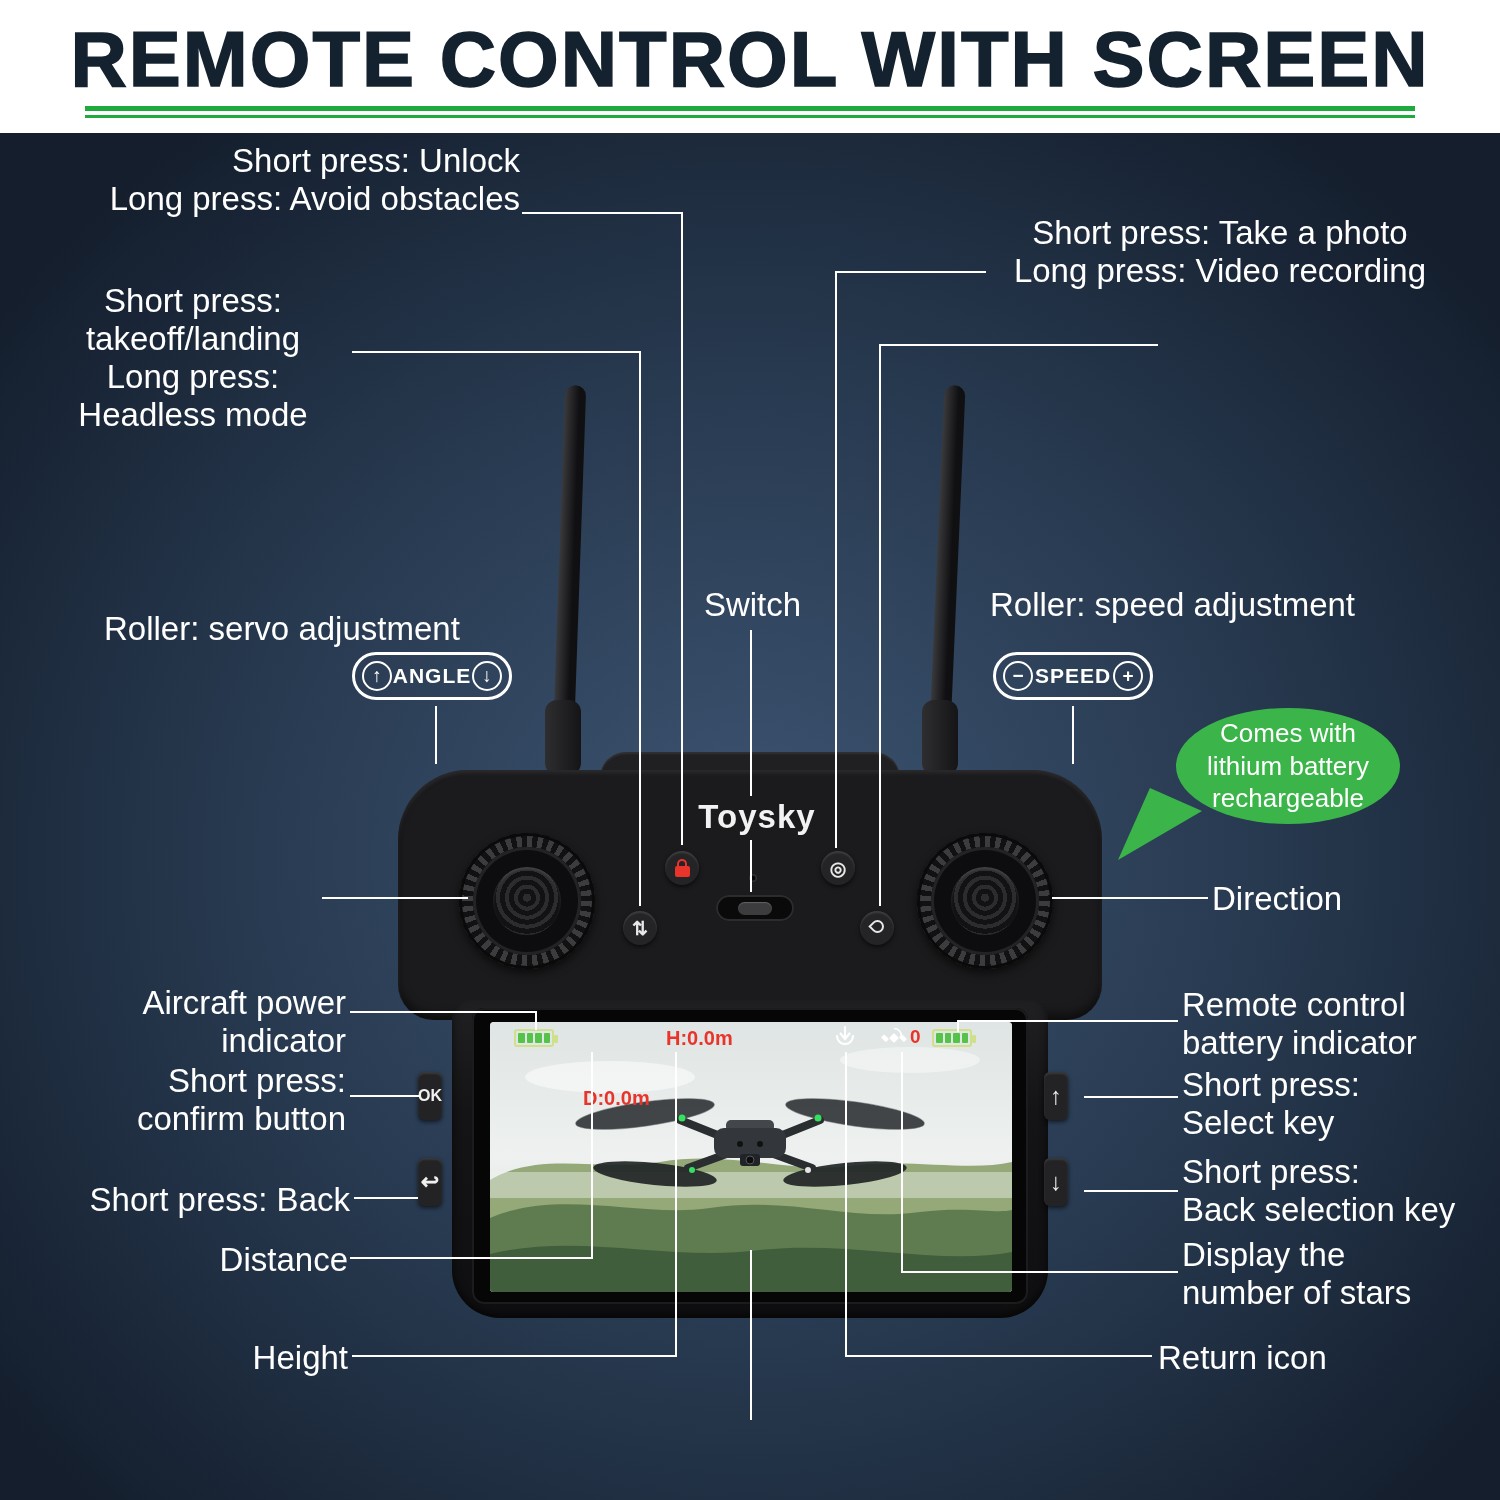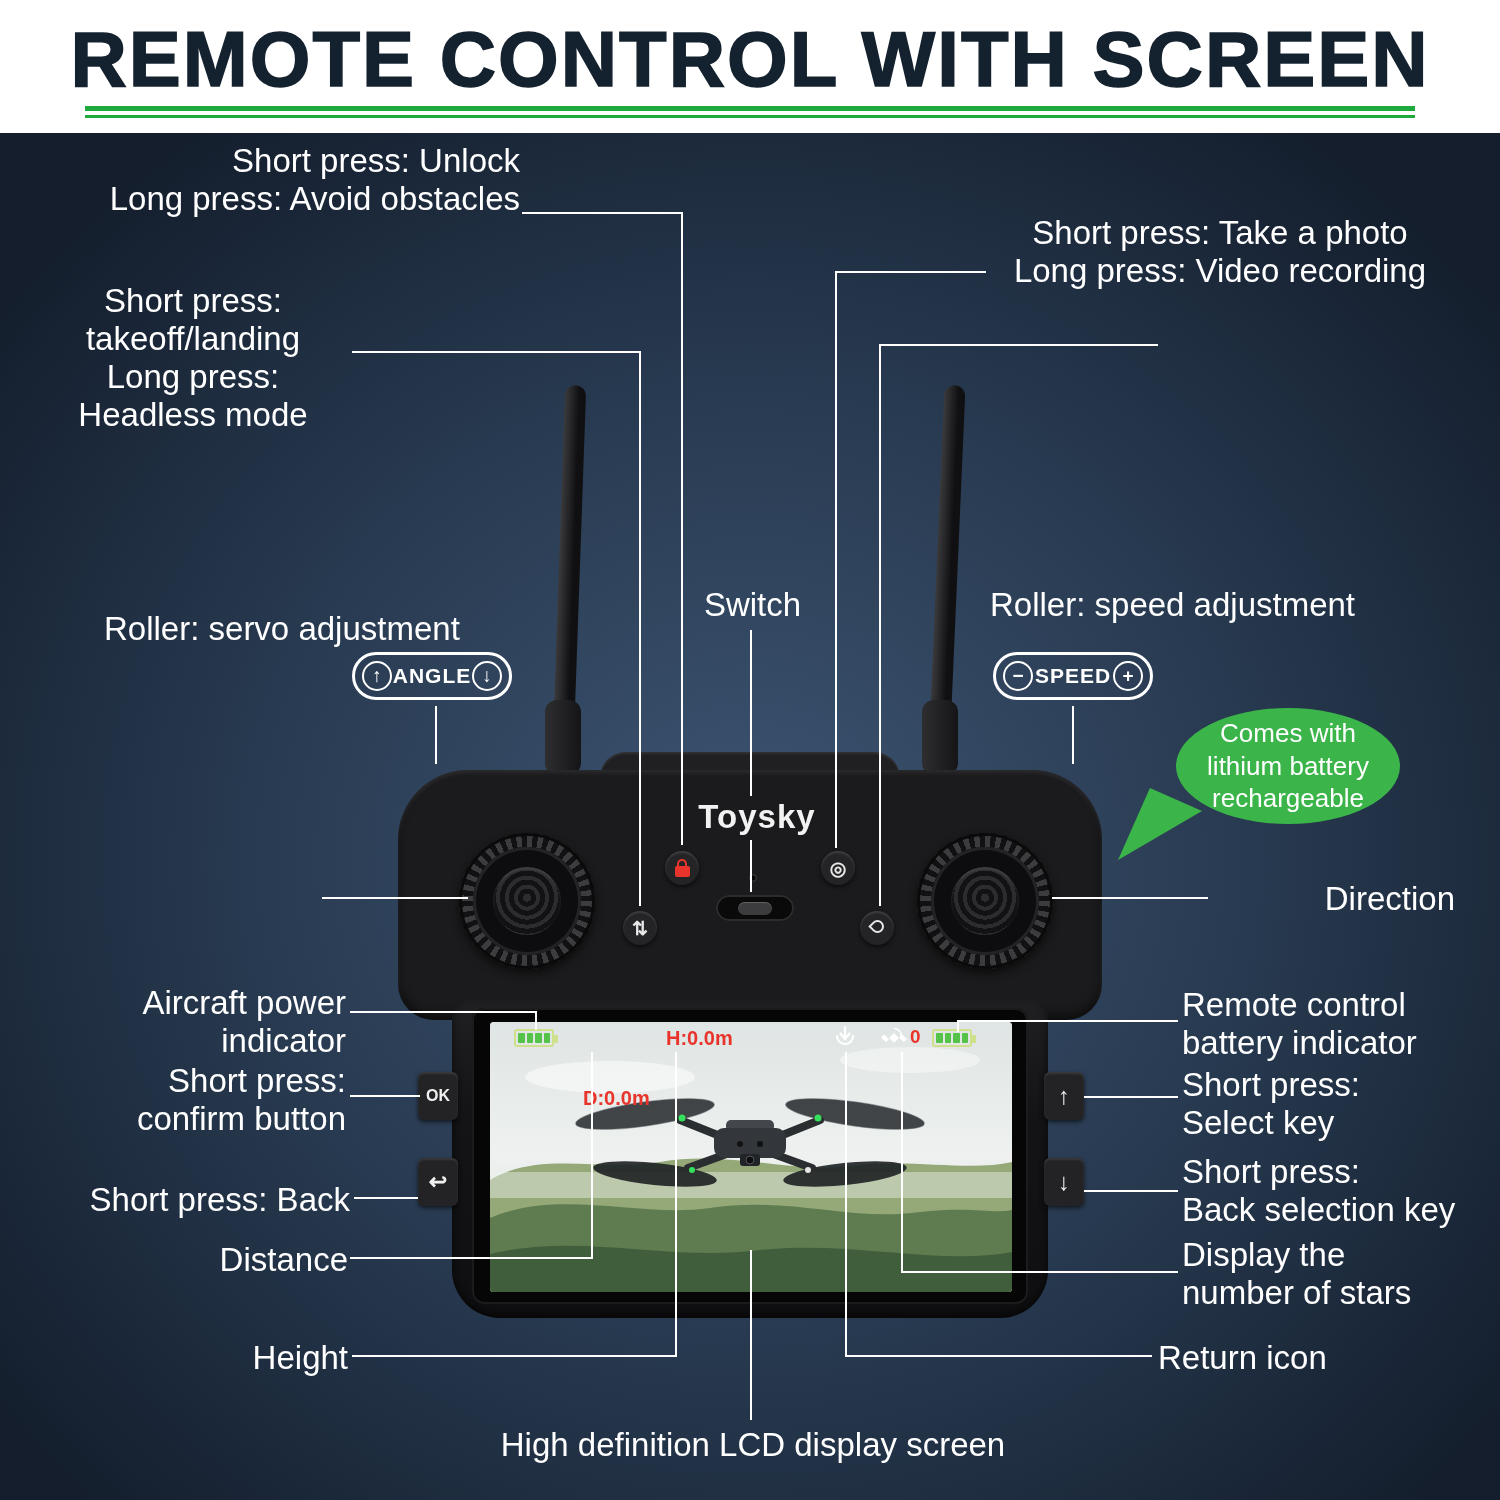--- a/index.html
+++ b/index.html
@@ -63,21 +63,21 @@
   .lock-glyph::before{content:"";position:absolute;top:-7px;left:2.5px;width:10px;height:9px;
     border:2.5px solid var(--hud-red,#e8342a);border-bottom:none;border-radius:5px 5px 0 0;box-sizing:border-box;}
   .pin-glyph{width:13px;height:13px;border:2.5px solid #e8e8e8;border-radius:50% 50% 50% 0;transform:rotate(45deg);
     box-sizing:border-box;margin-top:-3px;}
   .switch{position:absolute;left:716px;top:895px;width:78px;height:26px;border-radius:13px;background:#0a0a0b;
     box-shadow:inset 0 0 0 2px #2c2c2e;z-index:16;display:flex;align-items:center;justify-content:center;}
   .switch-knob{width:34px;height:13px;border-radius:7px;background:#3c3c3f;box-shadow:inset 0 1px 1px rgba(255,255,255,.2);}
   .mic-hole{position:absolute;left:749px;top:874px;width:8px;height:8px;border-radius:50%;background:#050505;
     box-shadow:inset 0 0 0 1.5px #333;z-index:16;}
   
-  .tab{position:absolute;width:40px;height:48px;border-radius:6px;background:#232325;z-index:14;color:#f0f0f0;
+  .tab{position:absolute;width:24px;height:48px;border-radius:6px;background:#232325;z-index:14;color:#f0f0f0;
     display:flex;align-items:center;justify-content:center;font-weight:700;
     box-shadow:inset 0 2px 2px rgba(255,255,255,.1), 0 2px 4px rgba(0,0,0,.6);}
   
   .batt{position:absolute;width:40px;height:18px;border:2px solid #cfe08a;border-radius:3px;display:flex;gap:2px;
     padding:2px;box-sizing:border-box;z-index:15;}
   .batt i{flex:1;background:var(--battery-green,#55c24a);border-radius:1px;}
   .batt::after{content:"";position:absolute;right:-6px;top:4px;width:4px;height:8px;background:#cfe08a;border-radius:1px;}
   .hud-text{position:absolute;color:var(--hud-red,#e8342a);font-size:20px;font-weight:700;z-index:15;}
   .hud-icon{position:absolute;z-index:15;}
   .hud-zero{position:absolute;color:var(--hud-red,#e8342a);font-size:19px;font-weight:700;z-index:15;}
@@ -235,29 +235,28 @@
 Long press: Avoid obstacles</div>
   <div class="lbl" style="left:28px;top:282px;width:330px;text-align:center;">Short press:
 takeoff/landing
 Long press:
 Headless mode</div>
   <div class="lbl" style="left:985px;top:214px;width:470px;text-align:center;">Short press: Take a photo
 Long press: Video recording</div>
   <div class="lbl" style="left:104px;top:586px;width:420px;text-align:left;margin-top:24px;">Roller: servo adjustment</div>
   <div class="lbl" style="left:690px;top:586px;width:125px;text-align:center;">Switch</div>
   <div class="lbl" style="left:990px;top:586px;width:420px;text-align:left;">Roller: speed adjustment</div>
-  <div class="lbl" style="left:1212px;top:880px;width:220px;text-align:right;margin-left:23px;">Direction</div>
+  <div class="lbl" style="left:1212px;top:880px;width:220px;text-align:left;">Direction</div>
   <div class="lbl" style="left:90px;top:984px;width:256px;text-align:right;">Aircraft power
 indicator</div>
   <div class="lbl" style="left:80px;top:1062px;width:266px;text-align:right;">Short press:
 confirm button</div>
   <div class="lbl" style="left:55px;top:1181px;width:295px;text-align:right;">Short press: Back</div>
   <div class="lbl" style="left:200px;top:1241px;width:148px;text-align:right;">Distance</div>
   <div class="lbl" style="left:235px;top:1339px;width:113px;text-align:right;">Height</div>
-  <div class="lbl" style="left:450px;top:1426px;width:606px;text-align:center;">High definition LCD display screen</div>
   <div class="lbl" style="left:1182px;top:986px;width:300px;text-align:left;">Remote control
 battery indicator</div>
   <div class="lbl" style="left:1182px;top:1066px;width:260px;text-align:left;">Short press:
 Select key</div>
   <div class="lbl" style="left:1182px;top:1153px;width:310px;text-align:left;">Short press:
 Back selection key</div>
   <div class="lbl" style="left:1182px;top:1236px;width:300px;text-align:left;">Display the
 number of stars</div>
   <div class="lbl" style="left:1158px;top:1339px;width:220px;text-align:left;">Return icon</div>
 

